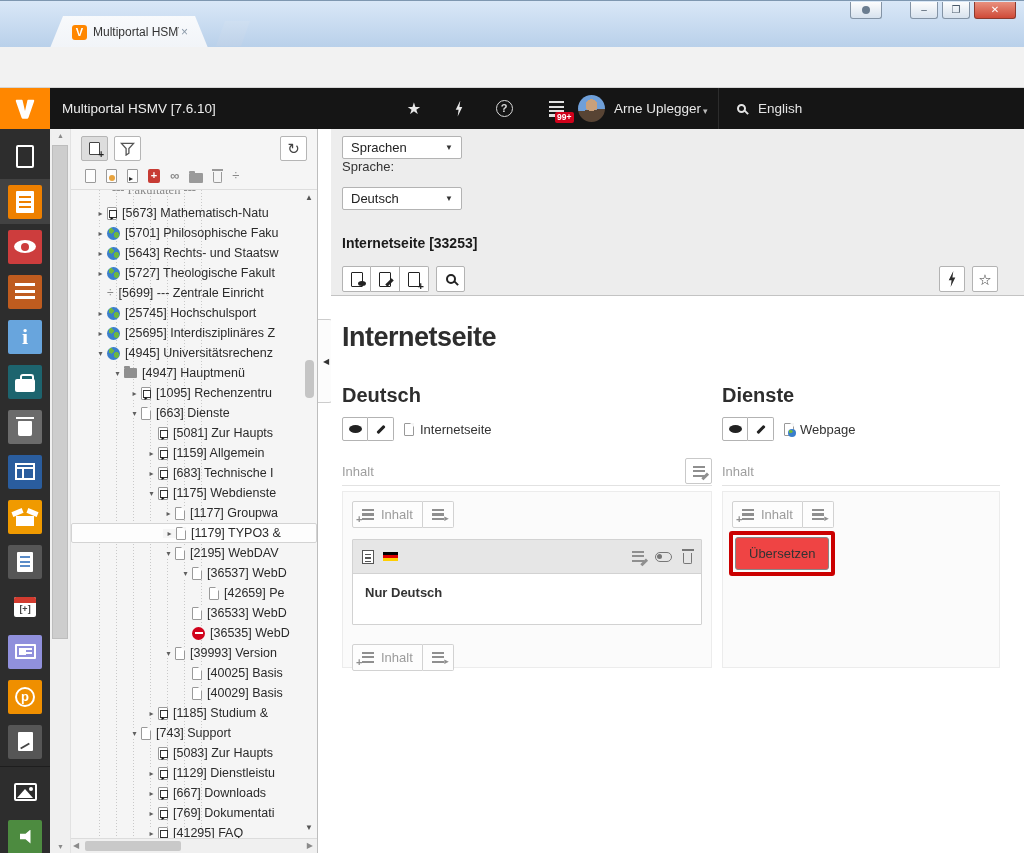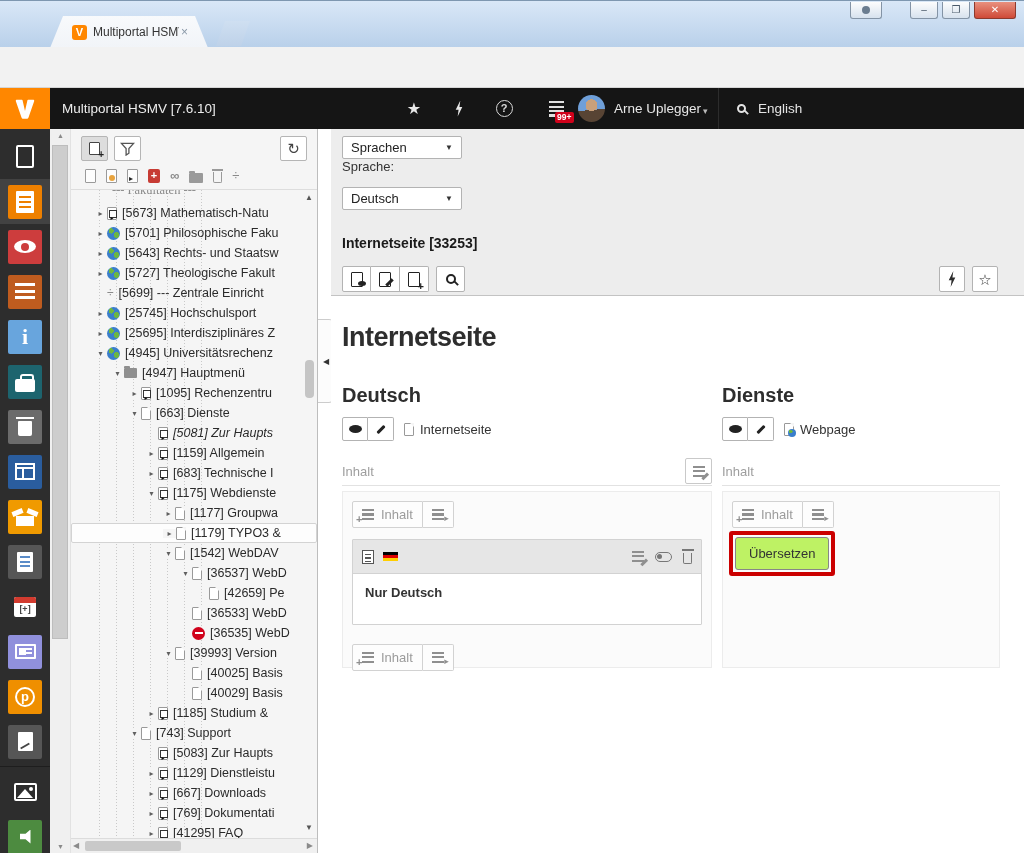--- a/index.html
+++ b/index.html
@@ -263,21 +263,21 @@
   .flag-de { width:15px; height:9px; margin-left:9px; background:linear-gradient(to bottom,#000 0 33%, #d00 33% 66%, #ffce00 66%); }
   .card-head-right { margin-left:auto; display:flex; align-items:center; gap:11px; }
   .ce-toggle { position:relative; width:17px; height:10px; border:1.5px solid #777; border-radius:6px; }
   .ce-toggle::after { content:''; position:absolute; left:1px; top:1px; width:5px; height:5px; border-radius:50%; background:#777; }
   .tr-sm { position:relative; width:9px; height:11px; border:1.5px solid #777; border-top:none; border-radius:0 0 2px 2px; margin-top:3px; }
   .tr-sm::before { content:''; position:absolute; top:-3.5px; left:-2.5px; width:12px; height:2px; background:#777; }
   .card-body { height:51px; background:#fff; border-top:1px solid #d2d2d2; padding:11px 12px; }
   .ce-title { font-size:13px; font-weight:bold; color:#333; }
   .group-2 { position:absolute; left:0; top:143px; }
   .translate-wrap { position:absolute; left:6px; top:39px; border:4px solid #cb0000; border-radius:3px; padding:2px; }
-  .btn-translate { background:#bef264; border:1px solid #878787; border-radius:3px; padding:8px 13px; font-size:13px; color:#333; }
+  .btn-translate { background:#ef4444; border:1px solid #878787; border-radius:3px; padding:8px 13px; font-size:13px; color:#333; }
 
   .funnel-svg, .small-svg { display:block; }
 </style>
 </head>
 <body>
 
 <div id="window">
 
   <div class="titlebar">
     <div class="tab">
@@ -507,21 +507,21 @@
         <div class="trow" style="padding-left: 57px;">
           <span class="texp">▸</span>
           <span class="ticon ti-shortcut"></span>
           <span class="tlabel">[1095] Rechenzentru</span>
         </div>
         <div class="trow" style="padding-left: 57px;">
           <span class="texp">▾</span>
           <span class="ticon ti-page"></span>
           <span class="tlabel">[663] Dienste</span>
         </div>
-        <div class="trow" style="padding-left: 74px; font-style: italic;">
+        <div class="trow" style="padding-left: 74px;">
           <span class="texp"></span>
           <span class="ticon ti-shortcut"></span>
           <span class="tlabel">[5081] Zur Haupts</span>
         </div>
         <div class="trow" style="padding-left: 74px;">
           <span class="texp">▸</span>
           <span class="ticon ti-shortcut"></span>
           <span class="tlabel">[1159] Allgemein</span>
         </div>
         <div class="trow" style="padding-left: 74px;">
@@ -540,21 +540,21 @@
           <span class="tlabel">[1177] Groupwa</span>
         </div>
         <div class="trow hl" style="padding-left: 91px;">
           <span class="texp">▸</span>
           <span class="ticon ti-page"></span>
           <span class="tlabel">[1179] TYPO3 &amp;</span>
         </div>
         <div class="trow" style="padding-left: 91px;">
           <span class="texp">▾</span>
           <span class="ticon ti-page"></span>
-          <span class="tlabel">[1542] WebDAV</span>
+          <span class="tlabel">[2195] WebDAV</span>
         </div>
         <div class="trow" style="padding-left: 108px;">
           <span class="texp">▾</span>
           <span class="ticon ti-page"></span>
           <span class="tlabel">[36537] WebD</span>
         </div>
         <div class="trow" style="padding-left: 125px;">
           <span class="texp"></span>
           <span class="ticon ti-page"></span>
           <span class="tlabel">[42659] Pe</span>

